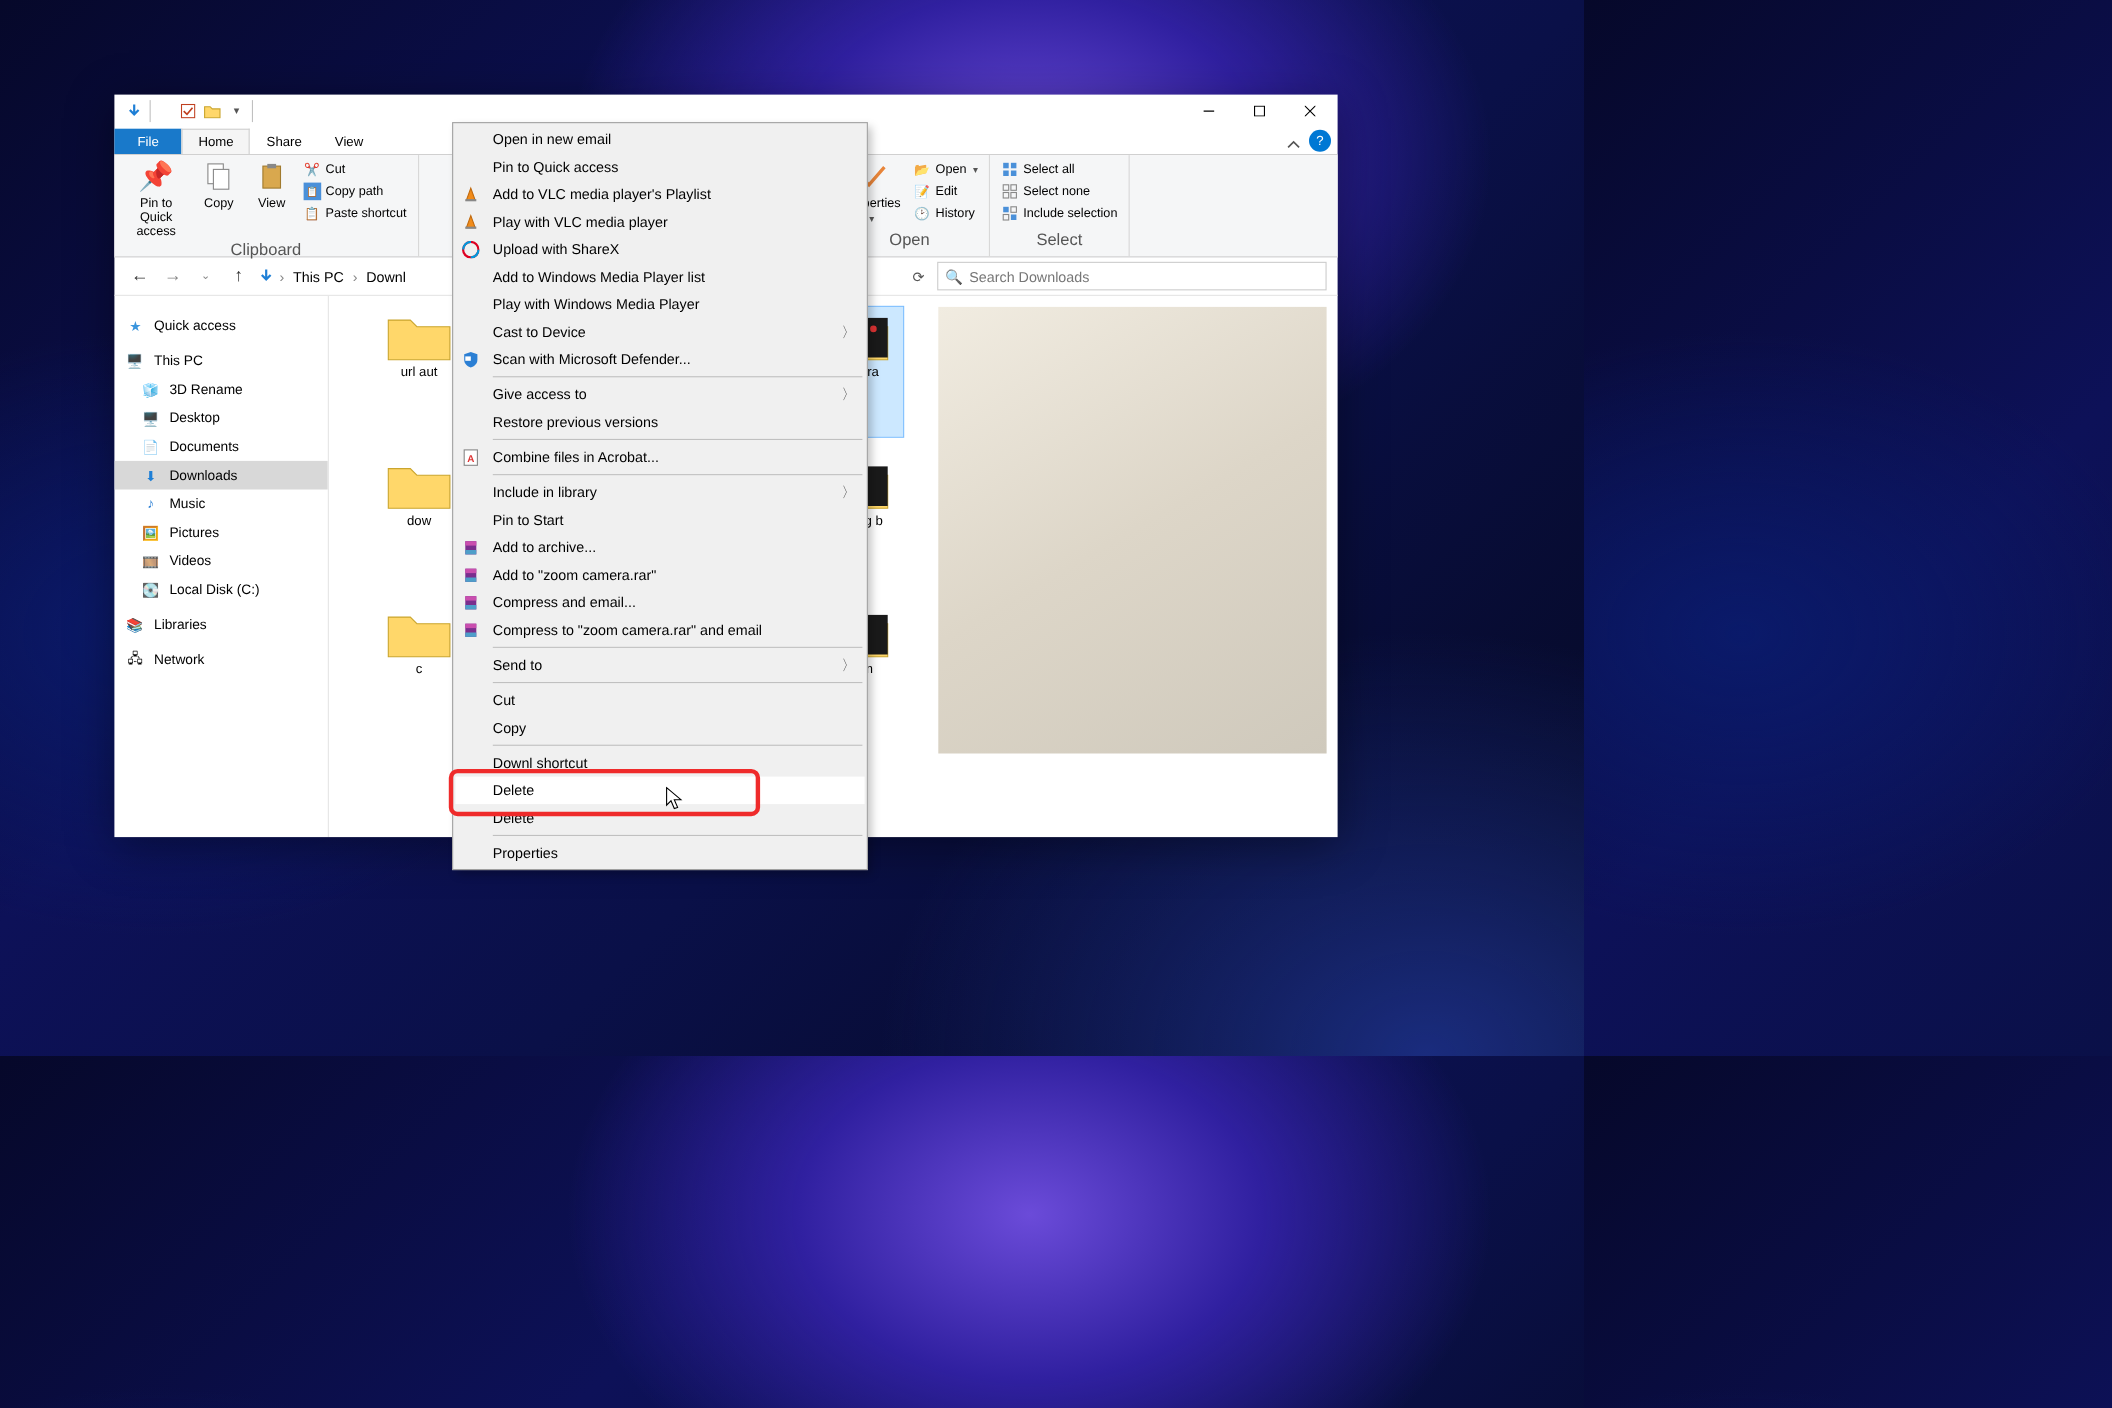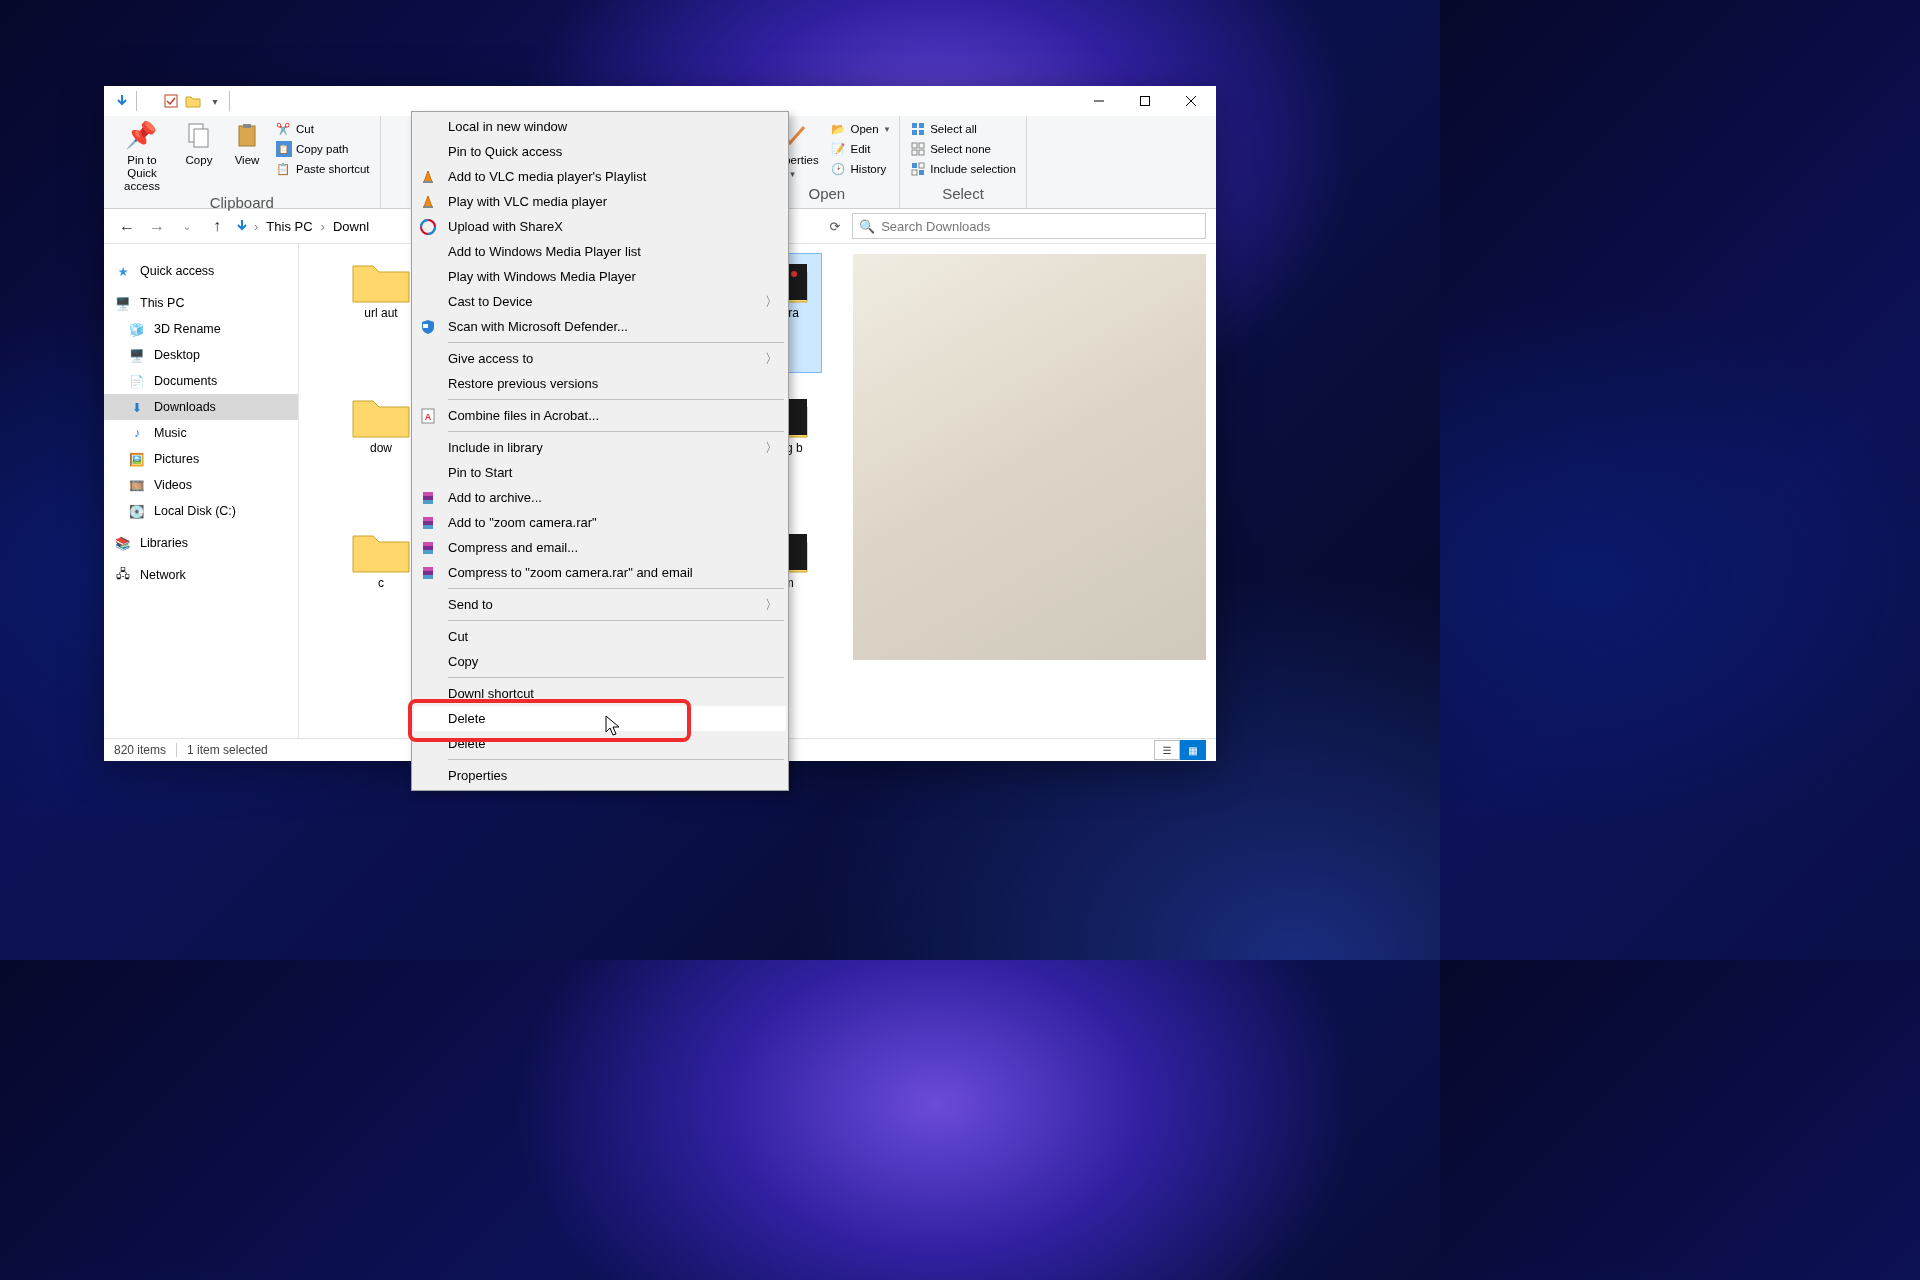--- a/index.html
+++ b/index.html
@@ -100,20 +100,32 @@
           </svg>
         </div>
       <div class="win-btn">
           <svg width="10" height="10">
             <path d="M0 0l10 10M10 0L0 10" stroke="#000"></path>
           </svg>
         </div>
     </div>
   </div>
 
+  <div class="tabs">
+    <div class="tab file">File</div>
+    <div class="tab active">Home</div>
+    <div class="tab">Share</div>
+    <div class="tab">View</div>
+    <div class="collapse">
+        <svg width="12" height="12">
+          <path d="M1 8l5-5 5 5" stroke="#555" fill="none" stroke-width="1.5"></path>
+        </svg>
+      </div>
+    <div class="help">?</div>
+  </div>
 
   <div class="ribbon">
     <div class="group">
       <div class="group-body">
         <div class="big-btn">
           <div class="ico">📌</div>
           <span>Pin to Quick access</span>
         </div>
         <div class="big-btn" style="width:42px">
           <div class="ico">
@@ -339,35 +351,26 @@
               <path d="M4 12h20l6 6h30v30H4z" fill="#ffd76a" stroke="#caa52e"></path>
               <rect x="34" y="10" width="26" height="36" fill="#1a1a1a"></rect>
             </svg>
             <span>zoom</span>
           </div>
       </div>
       <div class="preview"></div>
     </div>
   </div>
 
-  <div class="status">
-    <span>820 items</span>
-    <span class="sep"></span>
-    <span>1 item selected</span>
-    <div class="viewbtns">
-      <div class="vbtn">☰</div>
-      <div class="vbtn active">▦</div>
-    </div>
-  </div>
 </div>
 
 <div class="context" id="ctx">
     <div class="ctx-item">
       <span class="ctx-icon"></span>
-      <span>Local in new window</span>
+      <span>Open in new email</span>
     </div>
     <div class="ctx-item">
       <span class="ctx-icon"></span>
       <span>Pin to Quick access</span>
     </div>
     <div class="ctx-item">
       <span class="ctx-icon">
         <svg width="16" height="16">
           <path d="M8 2l4 11H4z" fill="#f28c1a" stroke="#c06a0f"></path>
           <rect x="3" y="12" width="10" height="2" fill="#888"></rect>

